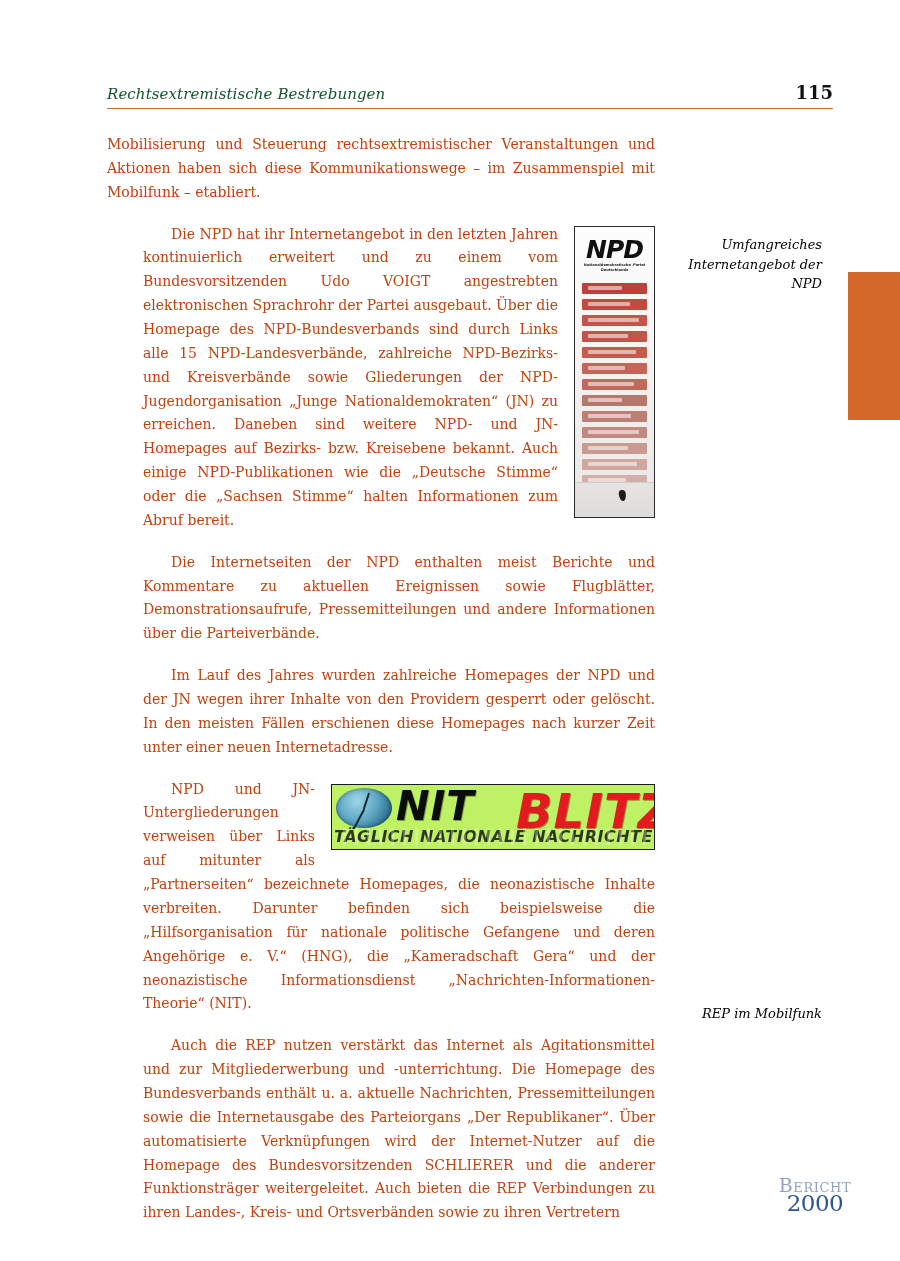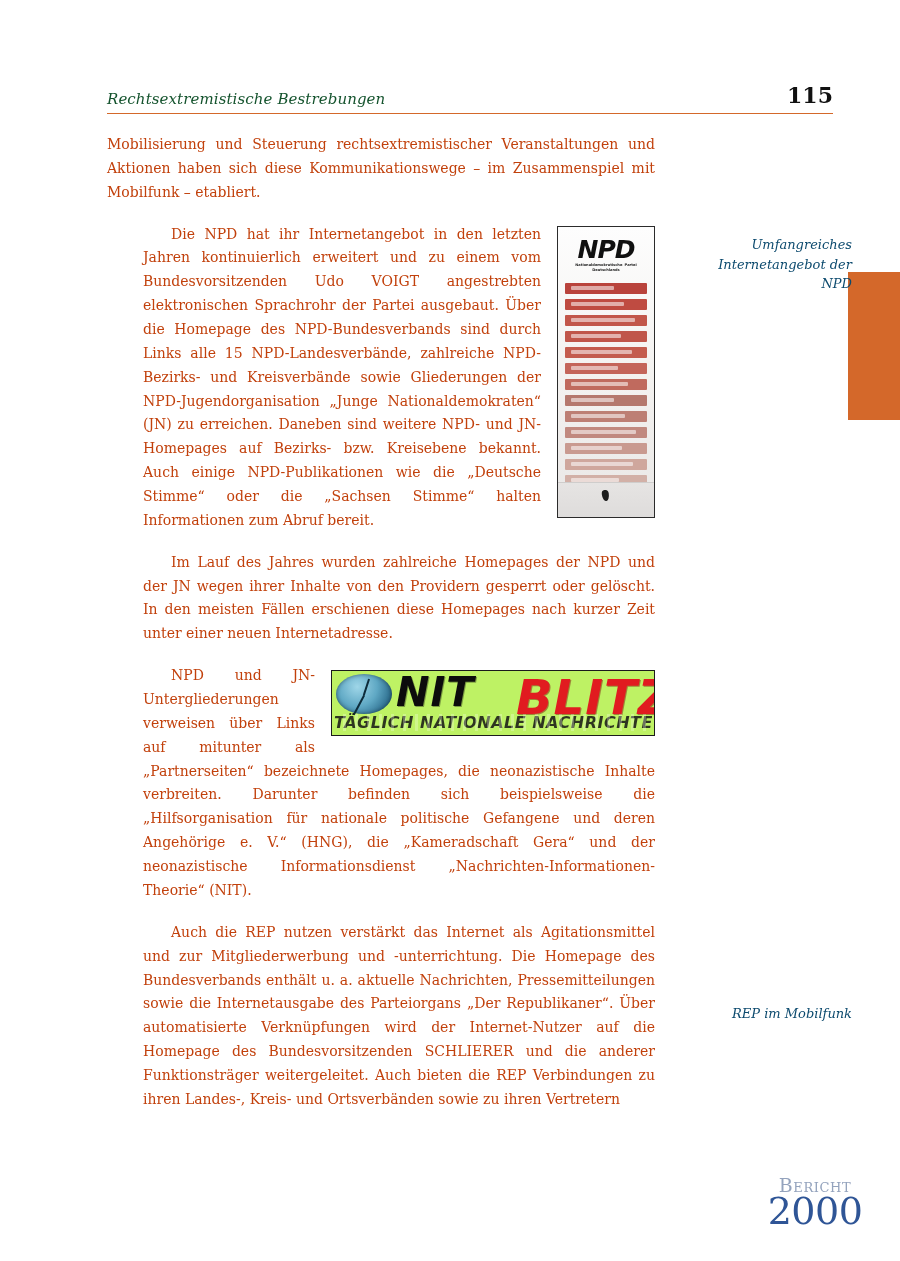--- a/index.html
+++ b/index.html
@@ -50,21 +50,21 @@
   .runhead-title {
     font-family: "DejaVu Serif", "Liberation Serif", serif;
     font-style: italic;
     font-size: 15px;
     letter-spacing: .1px;
     color: #14532d;
   }
   .runhead-folio {
     font-family: "DejaVu Serif", "Liberation Serif", serif;
     font-weight: bold;
-    font-size: 22px;
+    font-size: 18px;
     color: #111;
   }
 
   
   .col {
     position: absolute;
     left: 107px;
     top: 133px;
     width: 548px;
   }
@@ -76,21 +76,21 @@
     text-justify: inter-word;
     hyphens: manual;
     color: #c2410c;
   }
   p.body.indent { text-indent: 28px; margin-left: 36px; }
   p.tight { margin-bottom: 0; }
 
   
   .fig-npd {
     float: right;
-    width: 98px;
+    width: 81px;
     height: 292px;
     margin: 3px 0 6px 16px;
     border: 1.4px solid #2b2b2b;
     background: #bef264;
     box-sizing: border-box;
     position: relative;
     overflow: hidden;
   }
   .fig-nit {
     float: right;
@@ -232,27 +232,27 @@
     position: absolute;
     left: 0; right: 0; top: 2px; bottom: 2px;
     background: repeating-linear-gradient(90deg, rgba(255,255,255,.0) 0 9px, rgba(255,255,255,.30) 9px 12px);
     pointer-events: none;
   }
 
   
   .marginal {
     position: absolute;
     width: 150px;
-    left: 702px;
+    left: 672px;
     text-align: right;
     font-family: "DejaVu Serif", "Liberation Serif", serif;
     font-style: italic;
     font-size: 13px;
     line-height: 19.5px;
-    color: #0c4a6e;
+    color: #000000;
   }
   #marginal-npd { top: 235px; }
   #marginal-rep { top: 1004px; }
 
   
   .footer-logo {
     position: absolute;
     left: 760px;
     top: 1176px;
     width: 110px;
@@ -262,21 +262,21 @@
   .footer-bericht {
     font-family: "DejaVu Serif", "Liberation Serif", serif;
     font-size: 19px;
     letter-spacing: .6px;
     color: #94a3bd;
     font-variant: small-caps;
     display: block;
   }
   .footer-year {
     font-family: "DejaVu Serif", "Liberation Serif", serif;
-    font-size: 38px;
+    font-size: 23px;
     letter-spacing: -.5px;
     color: #2f5596;
     display: block;
     margin-top: -3px;
   }
 </style>
 </head>
 <body>
 
 <div class="page">
@@ -340,20 +340,21 @@
               <span style="width: 58%;"></span>
             </div>
           </div>
         <div class="npd-footbar"></div>
         <div class="npd-pointer"></div>
       </div>
     </div>
 
     <p class="body indent" style="font-size: 14px; line-height: 23.86px;">Die NPD hat ihr Internetangebot in den letzten Jahren kontinuierlich erweitert und zu einem vom Bundesvorsitzenden Udo VOIGT angestrebten elektronischen Sprachrohr der Partei ausgebaut. Über die Homepage des NPD-Bundesverbands sind durch Links alle 15 NPD-Landesverbände, zahlreiche NPD-Bezirks- und Kreisverbände sowie Gliederungen der NPD-Jugendorganisation „Junge Nationaldemokraten“ (JN) zu erreichen. Daneben sind weitere NPD- und JN-Homepages auf Bezirks- bzw. Kreisebene bekannt. Auch einige NPD-Publikationen wie die „Deutsche Stimme“ oder die „Sachsen Stimme“ halten Informationen zum Abruf bereit.</p>
 
+    <p class="body indent" style="font-size: 14px; line-height: 23.86px;">Die Internetseiten der NPD enthalten meist Berichte und Kommentare zu aktuellen Ereignissen sowie Flugblätter, Demonstrationsaufrufe, Pressemitteilungen und andere Informationen über die Parteiverbände.</p>
 
     <p class="body indent" style="font-size: 14px; line-height: 23.86px;">Im Lauf des Jahres wurden zahlreiche Homepages der NPD und der JN wegen ihrer Inhalte von den Providern gesperrt oder gelöscht. In den meisten Fällen erschienen diese Homepages nach kurzer Zeit unter einer neuen Internetadresse.</p>
 
     <div class="fig-nit">
       <div class="nit-inner">
         <div class="nit-clock"></div>
         <div class="nit-word-nit">NIT</div>
         <div class="nit-word-blitz">BLITZ</div>
         <div class="nit-strap">TÄGLICH NATIONALE NACHRICHTEN</div>
       </div>

